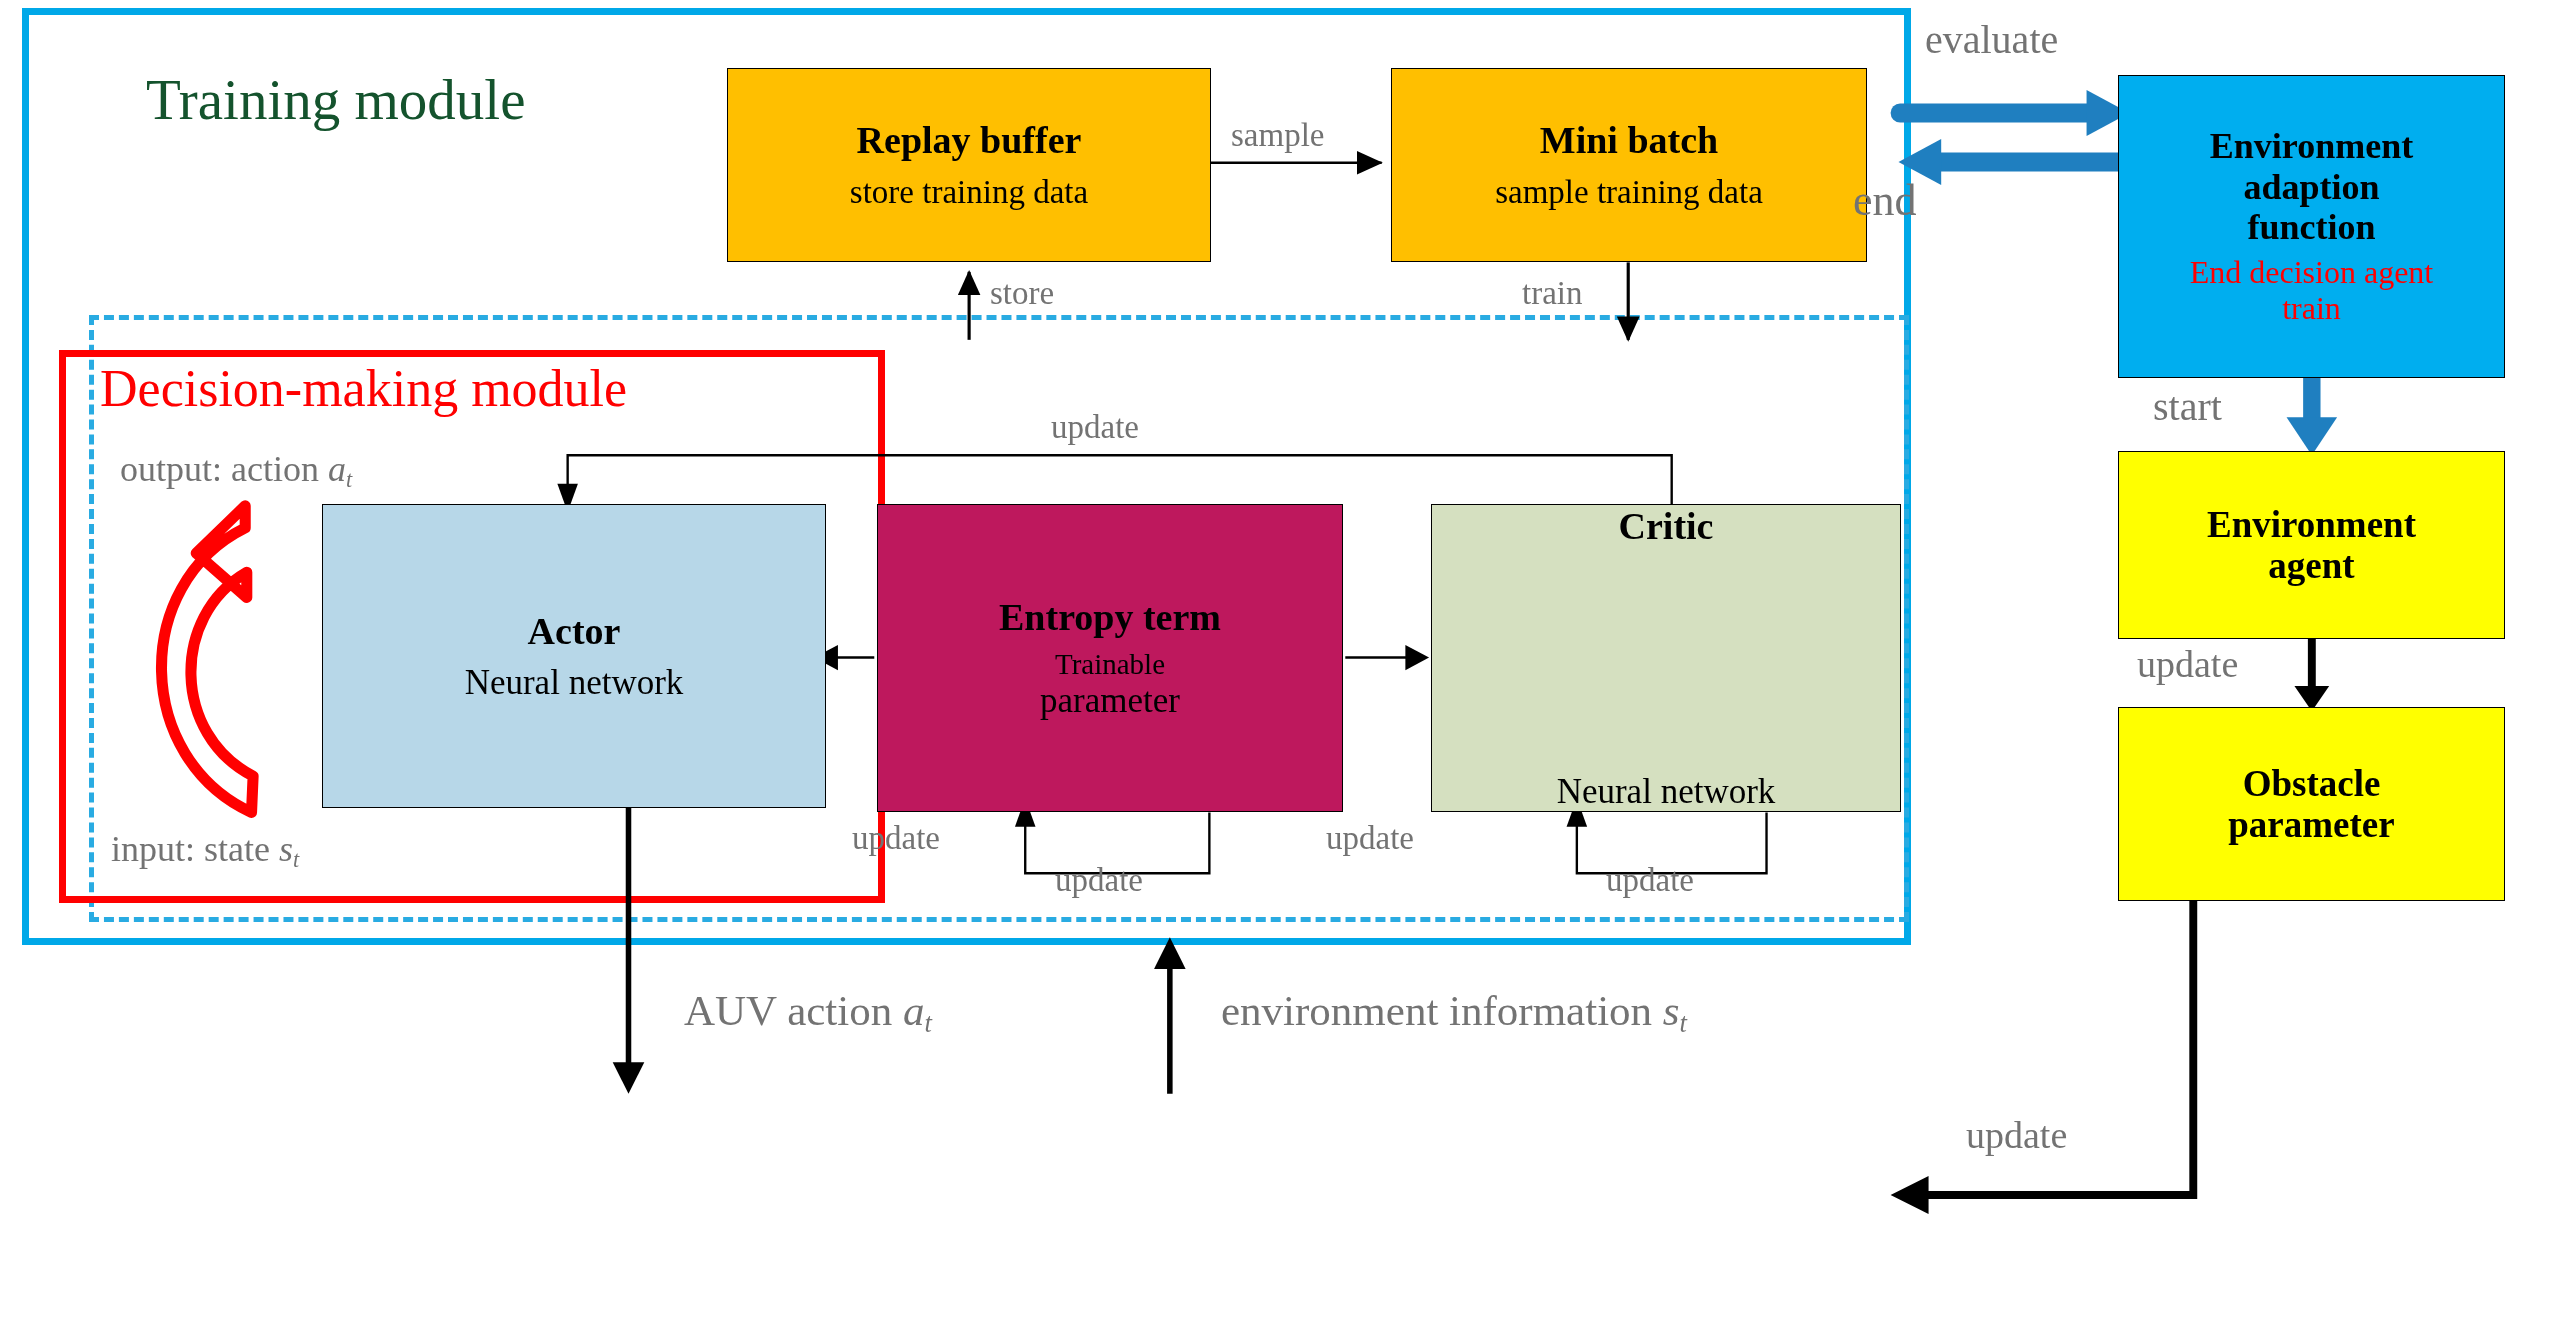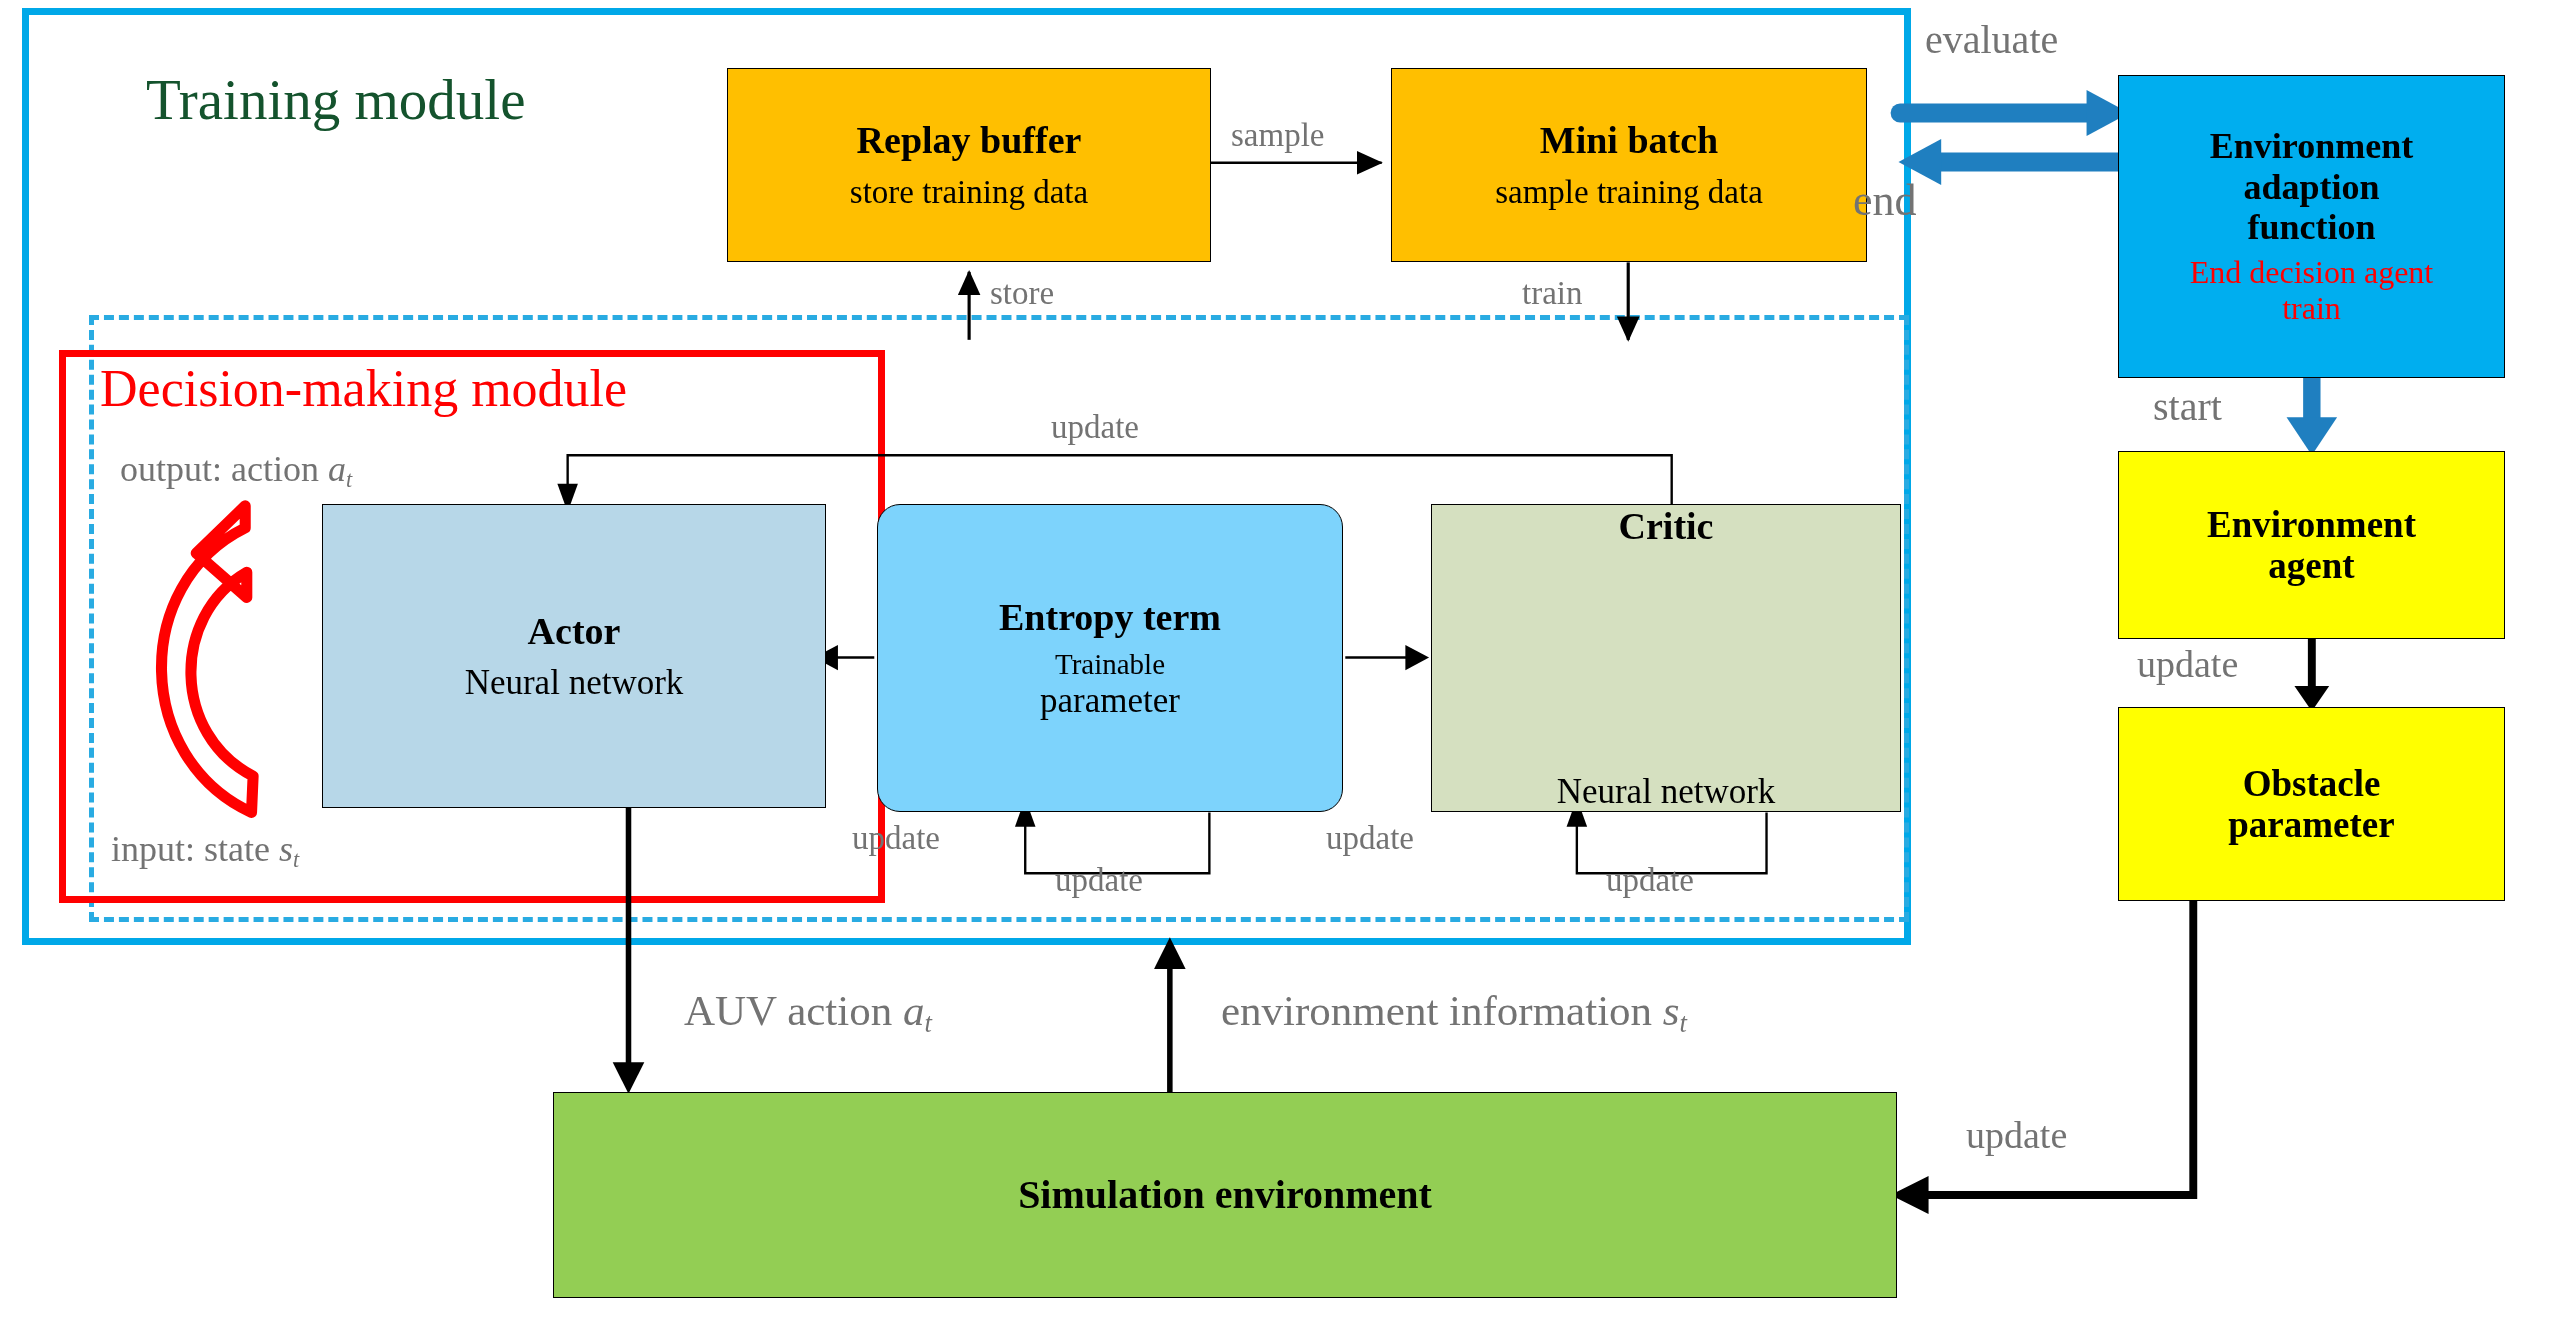--- a/index.html
+++ b/index.html
@@ -146,34 +146,31 @@
   <div class="box" style="left:2118px;top:707px;width:387px;height:194px;background:#FFFF00;">
     <div class="t1" style="font-size:37px;">Obstacle</div>
     <div class="t1" style="font-size:37px;">parameter</div>
   </div>
 
   <div class="box" style="left:322px;top:504px;width:504px;height:304px;background:#B7D7E8;">
     <div class="t1" style="font-size:38px;">Actor</div>
     <div class="t2" style="font-size:35px;margin-top:11px;">Neural network</div>
   </div>
 
-  <div class="box" style="left:877px;top:504px;width:466px;height:308px;background:#7dd3fc;border-radius:23px;">
+  <div class="box" style="left:877px;top:504px;width:466px;height:308px;background:#be185d;">
     <div class="t1" style="font-size:38px;">Entropy term</div>
     <div class="t2" style="font-size:29px;margin-top:9.5px;">Trainable</div>
     <div class="t2" style="font-size:35px;">parameter</div>
   </div>
 
   <div class="box" style="left:1431px;top:504px;width:470px;height:308px;background:#D5E0C0;justify-content:space-between;">
     <div class="t1" style="font-size:38px;">Critic</div>
     <div class="t2" style="font-size:35px;margin-top:11px;">Neural network</div>
   </div>
 
-  <div class="box" style="left:553px;top:1092px;width:1344px;height:206px;background:#93CE54;">
-    <div class="t1" style="font-size:40px;">Simulation environment</div>
-  </div>
 
   <div class="lbl title-training">Training module</div>
   <div class="lbl title-decision">Decision-making module</div>
 
   <div class="lbl" style="left:1231px;top:117px;font-size:33px;">sample</div>
   <div class="lbl" style="left:990px;top:275px;font-size:33px;">store</div>
   <div class="lbl" style="left:1522px;top:275px;font-size:33px;">train</div>
   <div class="lbl" style="left:1925px;top:16px;font-size:40px;">evaluate</div>
   <div class="lbl" style="left:1853px;top:175px;font-size:44px;">end</div>
   <div class="lbl" style="left:2153px;top:383px;font-size:40px;">start</div>

